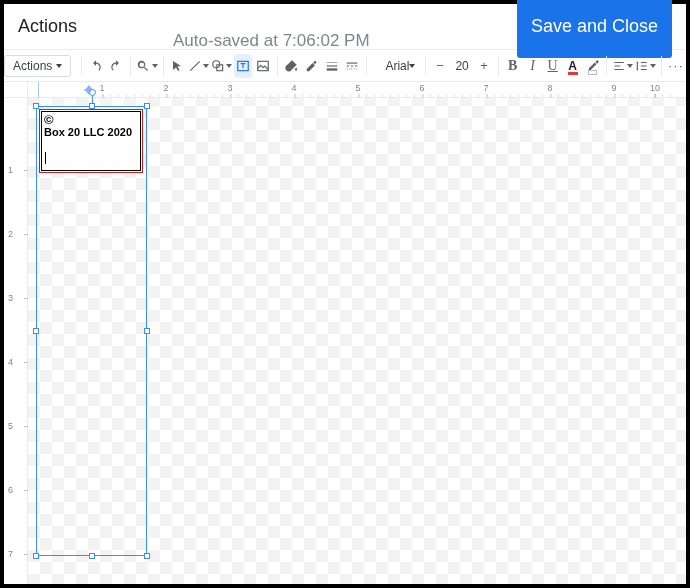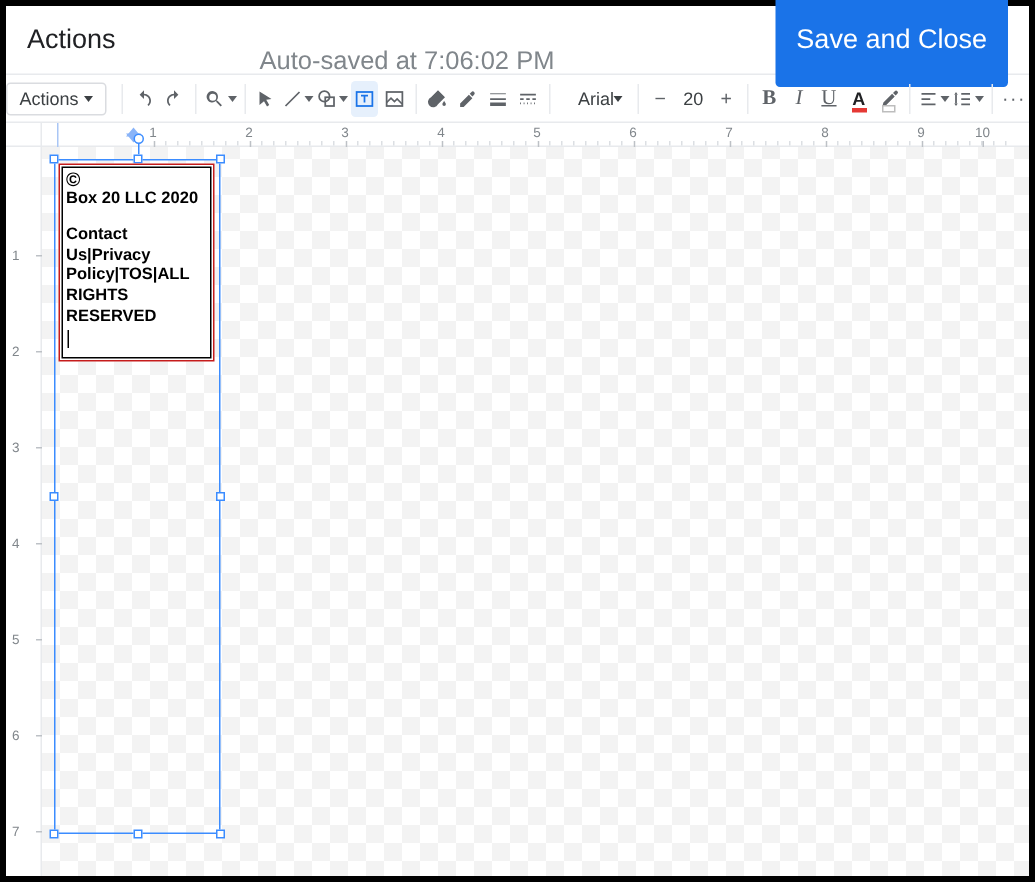--- a/index.html
+++ b/index.html
@@ -513,20 +513,19 @@
       <div class="handle se"></div>
       <div class="handle s"></div>
       <div class="handle sw"></div>
       <div class="handle w"></div>
 
       <div class="edit-region">
         <div class="inner">
           <div class="copyright">©</div>
           <div>Box 20 LLC 2020</div>
           <div style="height:10px"></div>
-          <div>Contact Us|Privacy Policy|TOS|ALL RIGHTS RESERVED</div>
           <span class="caret-blink"></span>
         </div>
       </div>
     </div>
   </div>
 
 </div>
 
 </body></html>

